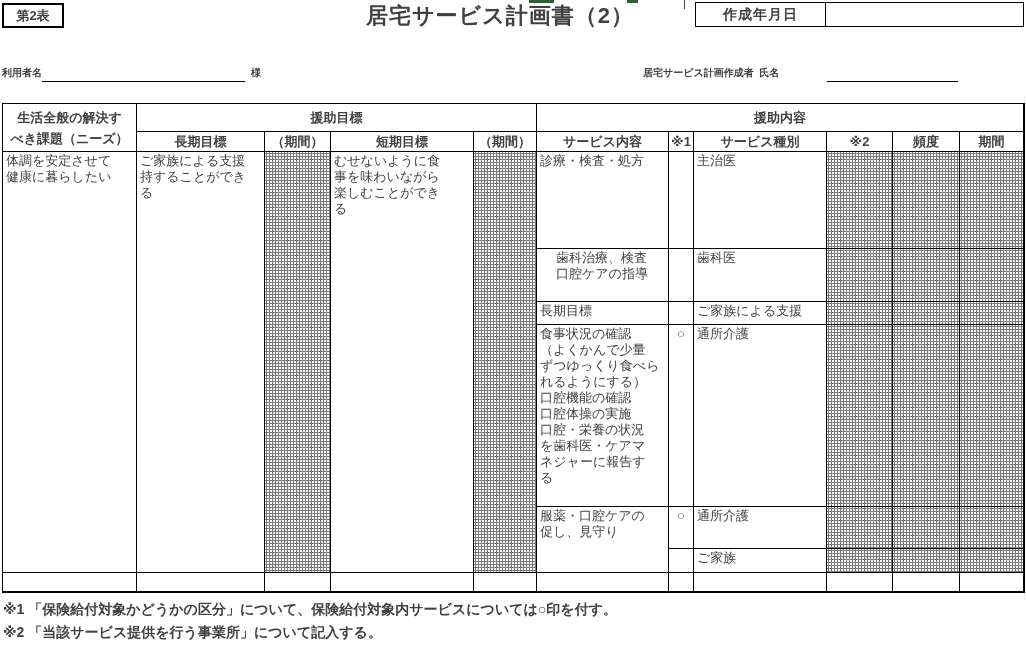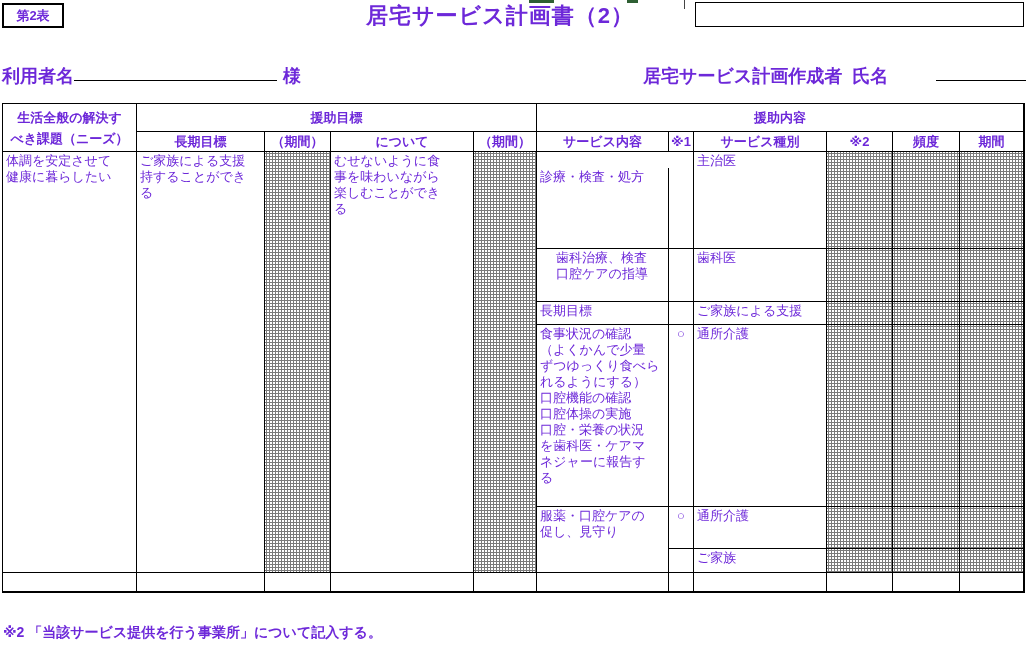--- a/index.html
+++ b/index.html
@@ -1,18 +1,18 @@
 <!DOCTYPE html>
 <html><head>
 <meta charset="utf-8">
 <style>
   html,body { margin:0; padding:0; background:#fff; }
   .page {
     position:relative; width:1026px; height:645px; background:#ffffff;
-    font-family:"Liberation Sans","DejaVu Sans",sans-serif; color:#6d28d9;
+    font-family:"Liberation Sans","DejaVu Sans",sans-serif; color:#404040;
     overflow:hidden;
   }
   
   .sheet-box {
     position:absolute; left:2px; top:3px; width:58px; height:21px;
     border:2px solid #000; display:flex; align-items:center; justify-content:center;
     font-size:13px; font-weight:bold;
   }
   .title {
     position:absolute; left:300px; top:1px; width:400px; text-align:center;
@@ -22,22 +22,22 @@
     position:absolute; left:695px; top:2px; width:327px; height:23px;
     border:1px solid #000; display:flex;
   }
   .date-label {
     width:129px; border-right:1px solid #000; display:flex;
     align-items:center; justify-content:center; font-size:14px; font-weight:bold;
     letter-spacing:1px;
   }
   .date-value { flex:1; }
   .fill-line {
-    position:absolute; display:flex; align-items:flex-start;
-    font-size:18px; font-weight:bold; height:18px; white-space:pre;
+    position:absolute; display:flex; align-items:center;
+    font-size:10px; font-weight:bold; height:18px; white-space:pre;
   }
   .uline { display:inline-block; border-bottom:1px solid #000; height:16px; }
   
   .tbl {
     position:absolute; left:2px; top:103px;
     display:grid;
     grid-template-columns:134px 128px 66px 143px 63px 132px 25px 133px 66px 67px 64px;
     grid-template-rows:28px 20px 97px 53px 23px 182px 42px 24px 19px;
     border:1px solid #000; background:#fff;
   }
@@ -67,20 +67,21 @@
 
   <div class="art" style="left:529px;top:0;width:25px;height:3px;"></div>
   <div class="art" style="left:627px;top:0;width:11px;height:3px;"></div>
   <div class="art" style="left:684px;top:0;width:1px;height:9px;background:#444;"></div>
 
   <div class="sheet-box">
     <span>第2表</span>
   </div>
   <div class="title">居宅サービス計画書（2）</div>
   <div class="date-box">
+    <div class="date-label">作成年月日</div>
     <div class="date-value"></div>
   </div>
 
   <div class="fill-line" style="left:2px; top:64px;">
     <span>利用者名</span>
     <span class="uline" style="width:203px;"></span>
     <span style="margin-left:6px;">様</span>
   </div>
 
   <div class="fill-line" style="left:643px; top:64px;gap:36px;">
@@ -90,42 +91,42 @@
 
   <div class="tbl">
 
     <div class="c hd" style="grid-area:1/1/3/2;">生活全般の解決す
 べき課題（ニーズ）</div>
     <div class="c hd" style="grid-area:1/2/2/6;">援助目標</div>
     <div class="c hd" style="grid-area:1/6/2/12;">援助内容</div>
 
     <div class="c hd" style="grid-area:2/2/3/3;">長期目標</div>
     <div class="c hd" style="grid-area:2/3/3/4;">（期間）</div>
-    <div class="c hd" style="grid-area:2/4/3/5;">について</div>
+    <div class="c hd" style="grid-area:2/4/3/5;">短期目標</div>
     <div class="c hd" style="grid-area:2/5/3/6;">（期間）</div>
     <div class="c hd" style="grid-area:2/6/3/7;">サービス内容</div>
     <div class="c hd" style="grid-area:2/7/3/8;">※1</div>
     <div class="c hd" style="grid-area:2/8/3/9;">サービス種別</div>
     <div class="c hd" style="grid-area:2/9/3/10;">※2</div>
     <div class="c hd" style="grid-area:2/10/3/11;">頻度</div>
     <div class="c hd" style="grid-area:2/11/3/12;">期間</div>
 
     <div class="c" style="grid-area:3/1/9/2;">体調を安定させて
 健康に暮らしたい</div>
     <div class="c" style="grid-area:3/2/9/3;">ご家族による支援
 持することができ
 る</div>
     <div class="c dots" style="grid-area:3/3/9/4;"></div>
     <div class="c" style="grid-area:3/4/9/5;">むせないように食
 事を味わいながら
 楽しむことができ
 る</div>
     <div class="c dots" style="grid-area:3/5/9/6;"></div>
 
-    <div class="c" style="grid-area:3/6/4/7;margin-top:16px;">診療・検査・処方</div>
+    <div class="c" style="grid-area:3/6/4/7;">診療・検査・処方</div>
     <div class="c mark" style="grid-area:3/7/4/8;"></div>
     <div class="c" style="grid-area:3/8/4/9;">主治医</div>
     <div class="c dots" style="grid-area:3/9/4/10;"></div>
     <div class="c dots" style="grid-area:3/10/4/11;"></div>
     <div class="c dots" style="grid-area:3/11/4/12;"></div>
 
     <div class="c" style="grid-area:4/6/5/7;padding-left:19px;">歯科治療、検査
 口腔ケアの指導</div>
     <div class="c mark" style="grid-area:4/7/5/8;"></div>
     <div class="c" style="grid-area:4/8/5/9;font-family:Liberation Serif, serif;">歯科医</div>
@@ -176,15 +177,16 @@
     <div class="c" style="grid-area:9/4/10/5;"></div>
     <div class="c" style="grid-area:9/5/10/6;"></div>
     <div class="c" style="grid-area:9/6/10/7;"></div>
     <div class="c" style="grid-area:9/7/10/8;"></div>
     <div class="c" style="grid-area:9/8/10/9;"></div>
     <div class="c" style="grid-area:9/9/10/10;"></div>
     <div class="c" style="grid-area:9/10/10/11;"></div>
     <div class="c" style="grid-area:9/11/10/12;"></div>
   </div>
 
+  <div class="fn" style="top:601px;">※1 「保険給付対象かどうかの区分」について、保険給付対象内サービスについては○印を付す。</div>
   <div class="fn" style="top:624px;">※2 「当該サービス提供を行う事業所」について記入する。</div>
 
 </div>
 
 </body></html>

